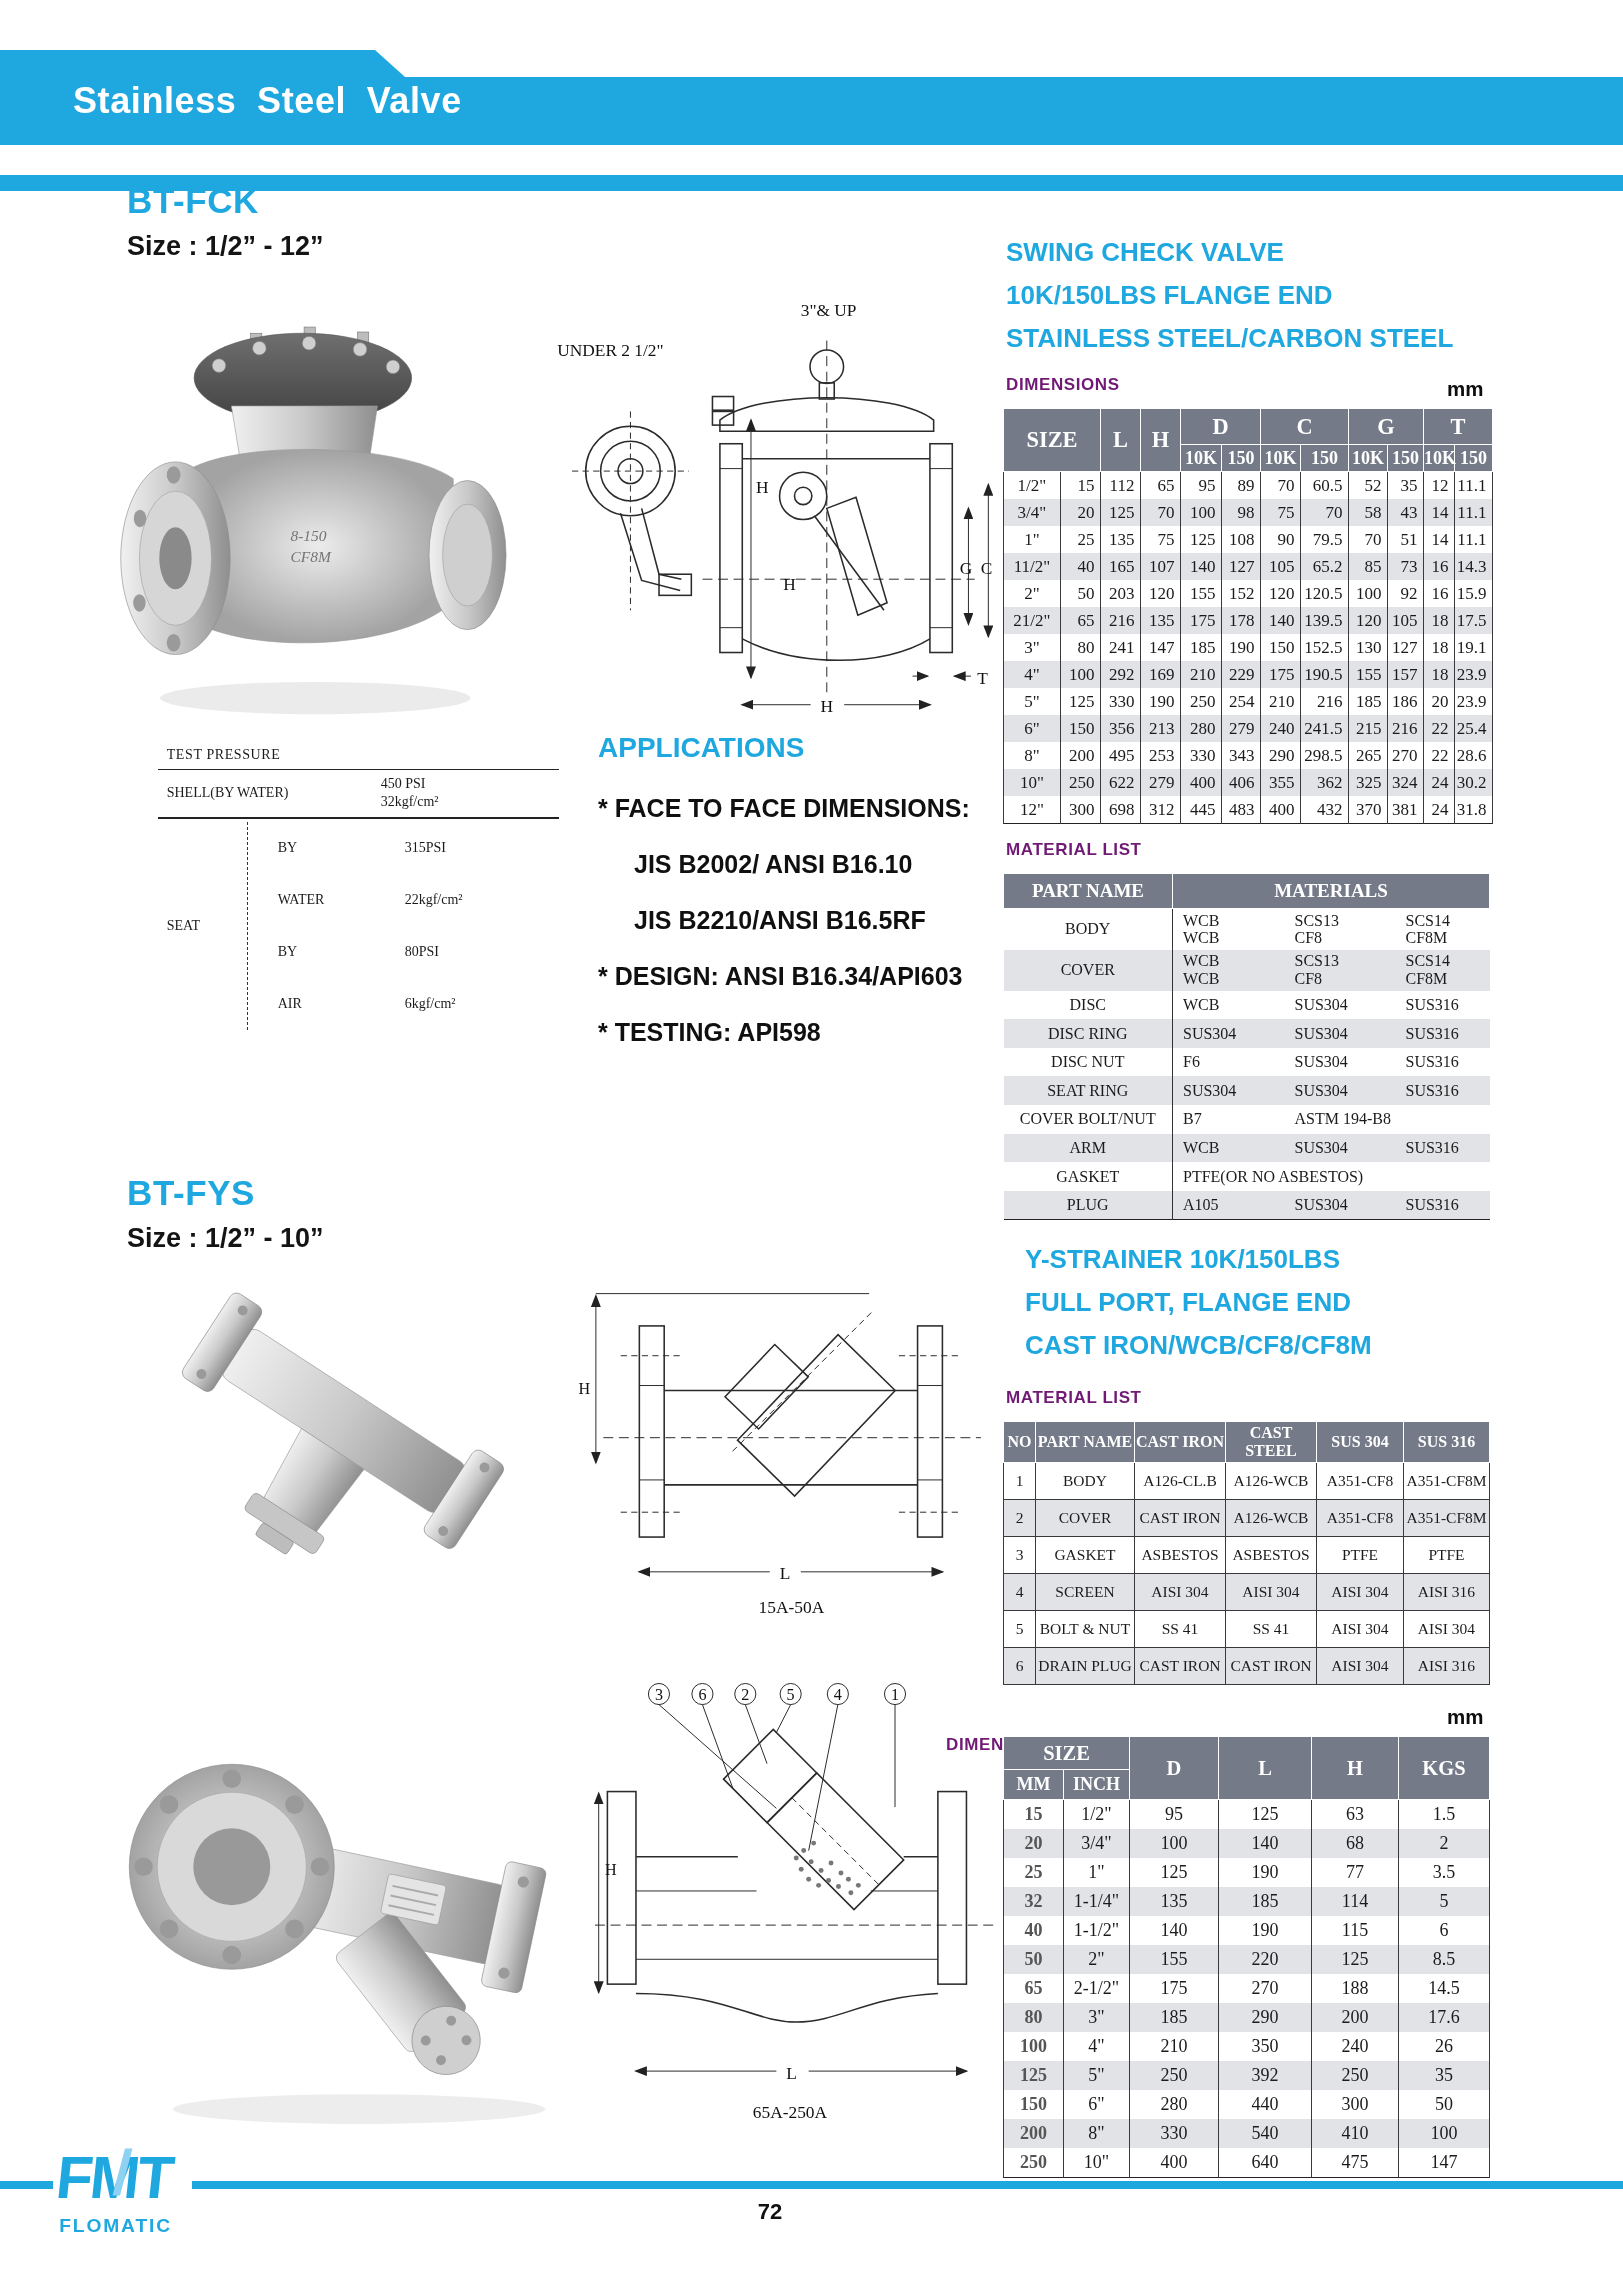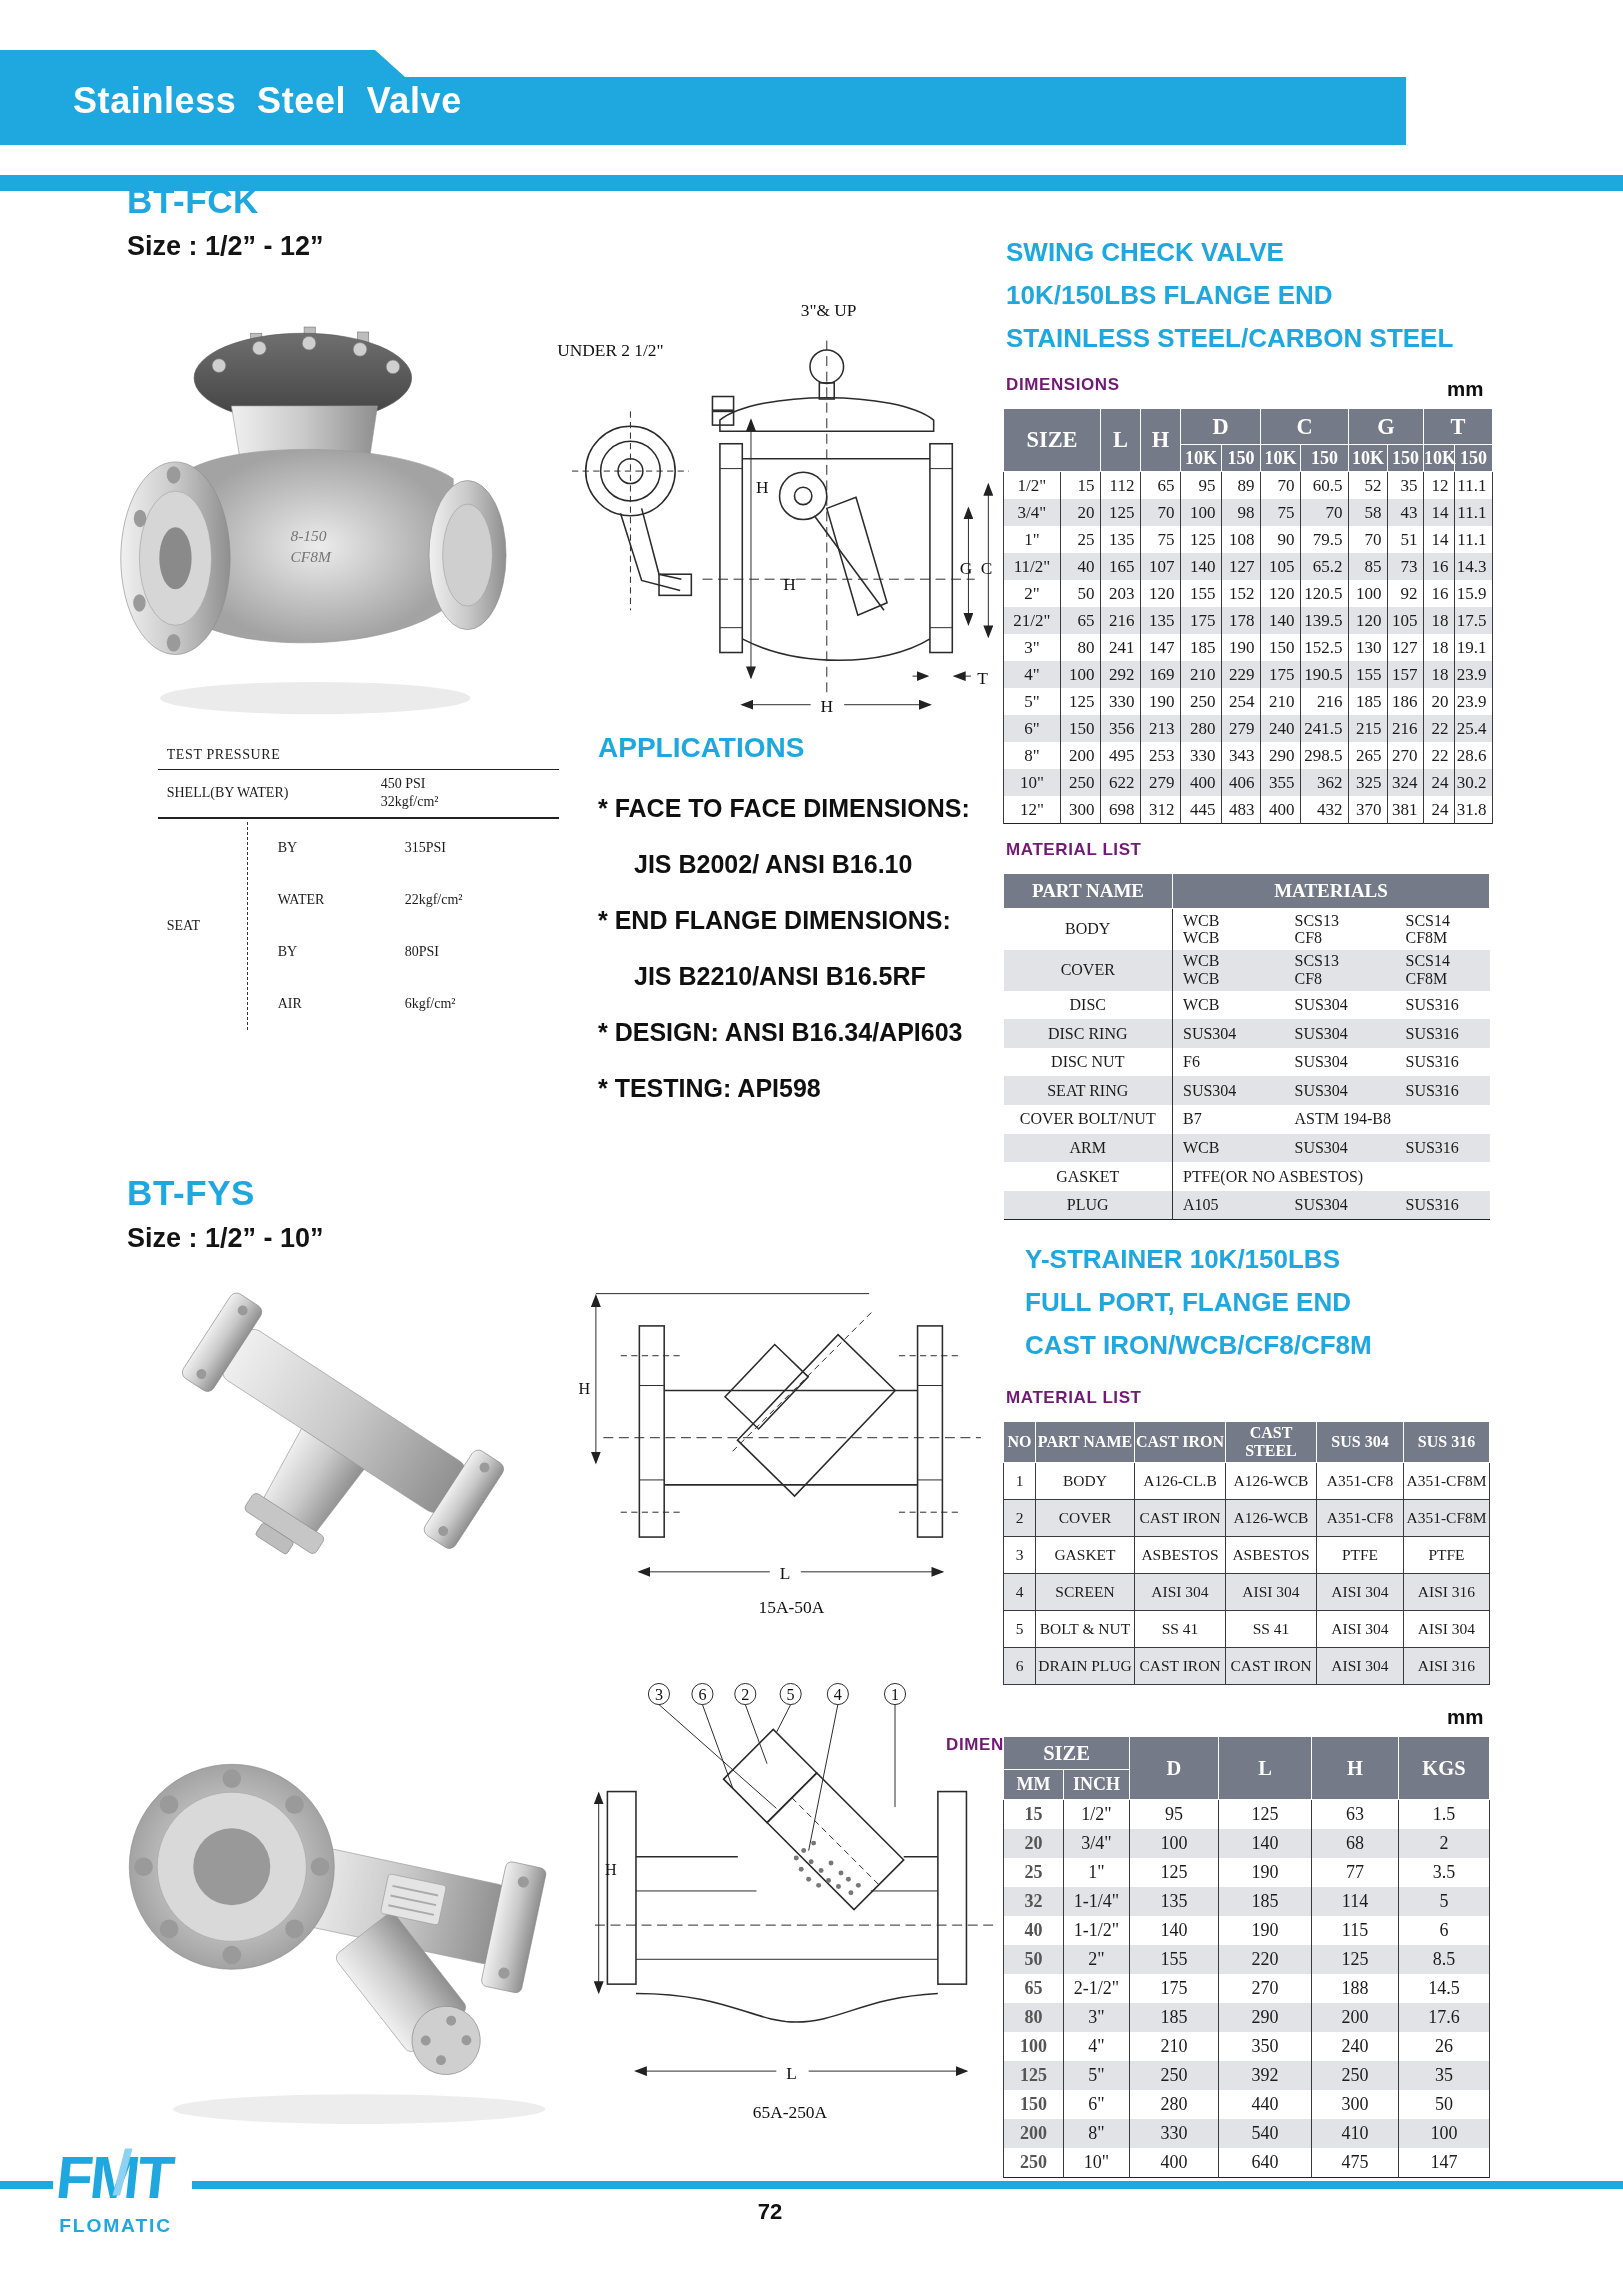--- a/index.html
+++ b/index.html
@@ -7,21 +7,21 @@
     --hdr:#747A88;
     --stripe:#E2E3E7;
     --ink:#1b1b1b;
   }
   html,body{margin:0;padding:0;background:#ffffff;}
   #page{position:relative;width:1623px;height:2295px;background:#fff;overflow:hidden;
         font-family:"Liberation Sans",sans-serif;}
   .abs{position:absolute;}
 
   
-  .banner{left:0;top:50px;width:1406px;height:95px;background:var(--accent);
+  .banner{left:0;top:50px;width:1623px;height:95px;background:var(--accent);
           clip-path:polygon(0 0,375px 0,405px 27px,1623px 27px,1623px 95px,0 95px);}
   .banner-title{position:absolute;left:73px;top:30px;font-weight:bold;font-size:36px;
           color:#fff;letter-spacing:0.6px;word-spacing:10px;white-space:nowrap;}
   .thinbar{left:0;top:175px;width:1623px;height:15.5px;background:var(--accent);}
 
   
   .model{font-weight:bold;font-size:35px;color:var(--accent);letter-spacing:0.6px;}
   .size-line{font-weight:bold;font-size:27px;color:#141414;}
   .headline{font-weight:bold;font-size:26px;color:var(--accent);line-height:43px;white-space:nowrap;}
   .tbl-title{font-weight:bold;font-size:17px;color:#701a75;letter-spacing:0.6px;white-space:nowrap;}
@@ -462,21 +462,20 @@
           <span>6kgf/cm²</span>
         </div>
       </div>
     </div>
   </div>
 
   <div id="apps-block" class="abs">
     <div class="apps-title">APPLICATIONS</div>
     <div class="apps-line">* FACE TO FACE DIMENSIONS:</div>
     <div class="apps-line indent">JIS B2002/ ANSI B16.10</div>
-    <div class="apps-line">* END FLANGE DIMENSIONS:</div>
     <div class="apps-line indent">JIS B2210/ANSI B16.5RF</div>
     <div class="apps-line">* DESIGN: ANSI B16.34/API603</div>
     <div class="apps-line">* TESTING: API598</div>
   </div>
 
   <div class="abs tbl-title" style="left:1006px;top:840px;">MATERIAL LIST</div>
   <table class="abs mat-table" style="left:1003px;top:873px;">
     <colgroup>
       <col style="width:169px">
         <col style="width:112px">

